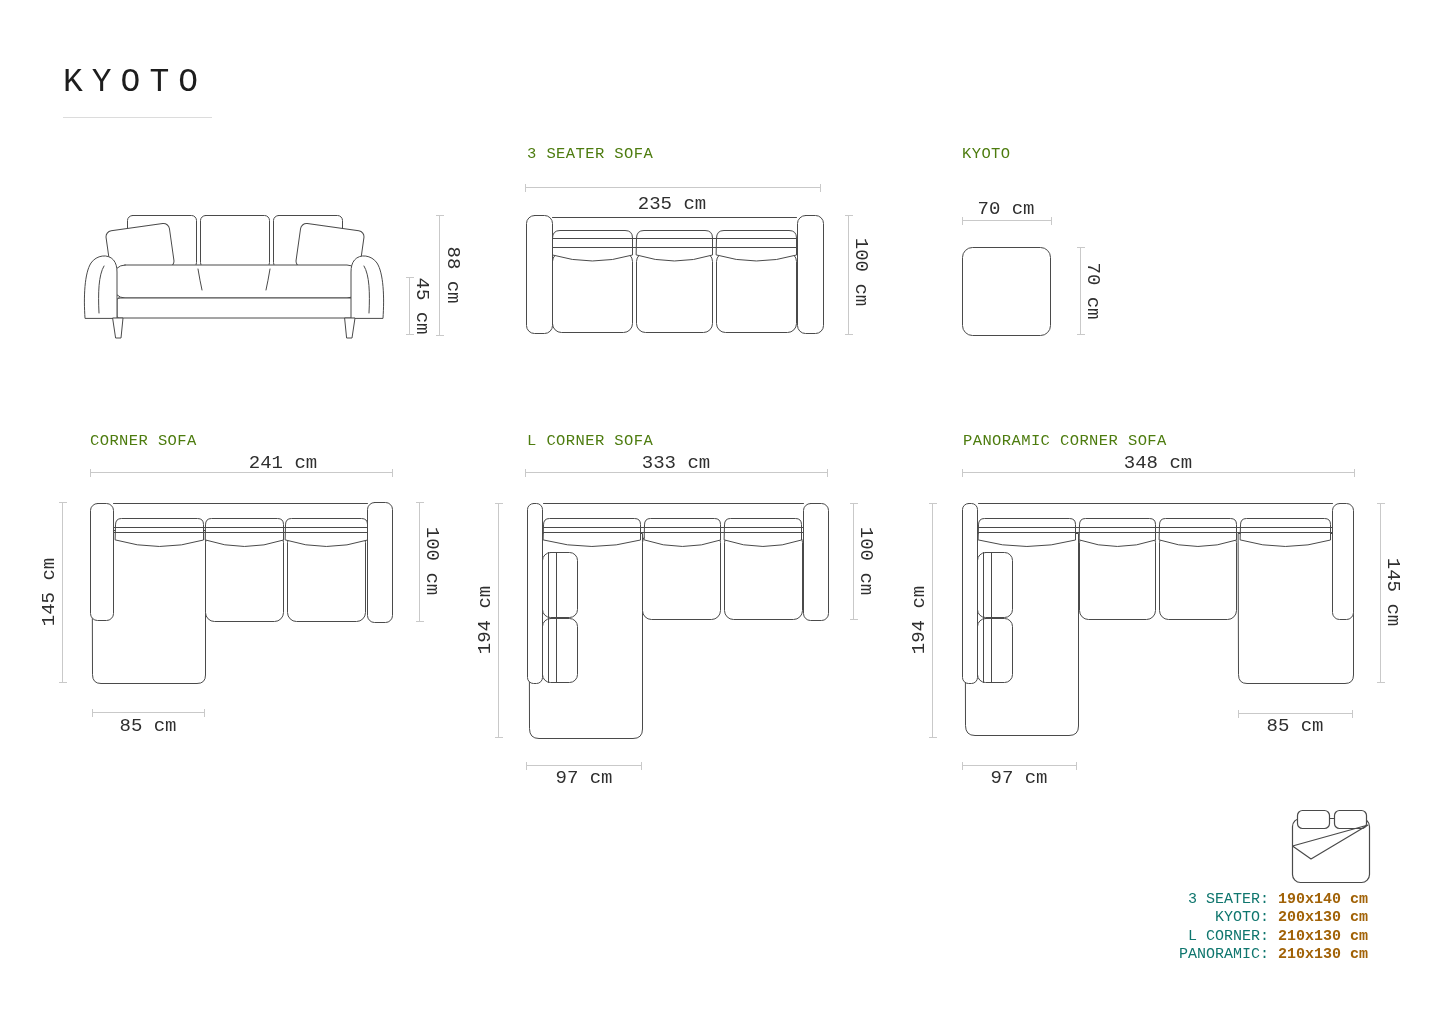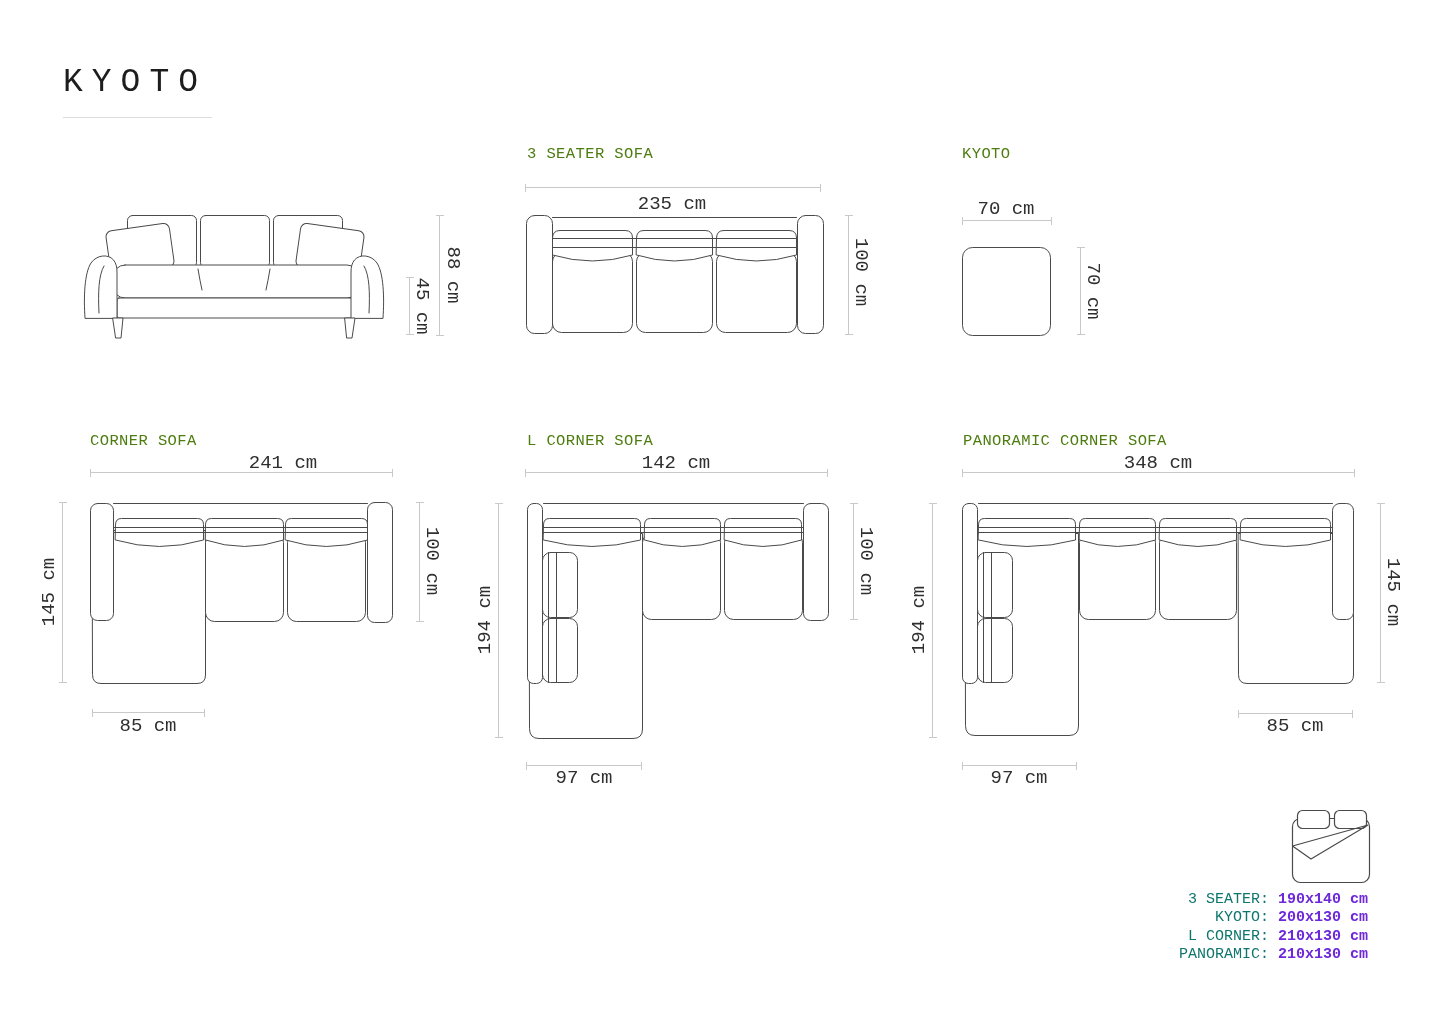--- a/index.html
+++ b/index.html
@@ -28,21 +28,21 @@
     position:absolute;font-size:19px;color:#2f2f2f;white-space:nowrap;
     transform:translate(-50%,-50%);
   }
   .dlabel.cw{transform:translate(-50%,-50%) rotate(90deg);}
   .dlabel.ccw{transform:translate(-50%,-50%) rotate(-90deg);}
   .legend{
     position:absolute;top:891px;right:77px;text-align:right;
     font-size:15px;line-height:18.4px;white-space:nowrap;
   }
   .legend .lab{color:#0f766e;}
-  .legend .val{color:#6d28d9;font-weight:bold;}
+  .legend .val{color:#a16207;font-weight:bold;}
   svg.draw{position:absolute;overflow:visible;}
 </style>
 </head>
 <body>
 
 <div class="canvas">
 
   <div class="brand">KYOTO</div>
   <div class="brand-rule"></div>
 
@@ -142,21 +142,21 @@
       <rect x="22.5" y="123.5" width="35" height="64" rx="8"></rect>
       <path fill="none" d="M28.5,57.5 V187.5 M36.5,57.5 V187.5"></path>
       <rect x="7.5" y="8.5" width="15" height="180" rx="6"></rect>
       <rect x="283.5" y="8.5" width="25" height="117" rx="7"></rect>
     </g>
   </svg>
   <div class="dim dim-h" style="left:525px;top:472px;width:303px;"></div>
   <div class="dim dim-v" style="left:498px;top:503px;height:235px;"></div>
   <div class="dim dim-v" style="left:853px;top:503px;height:117px;"></div>
   <div class="dim dim-h" style="left:526px;top:765px;width:116px;"></div>
-  <div class="dlabel" style="left:676px;top:463px;">142 cm</div>
+  <div class="dlabel" style="left:676px;top:463px;">333 cm</div>
   <div class="dlabel ccw" style="left:485px;top:620px;">194 cm</div>
   <div class="dlabel cw" style="left:866px;top:561px;">100 cm</div>
   <div class="dlabel" style="left:584px;top:778px;">97 cm</div>
 
   <svg class="draw" style="left:955px;top:495px;" width="410" height="250" viewBox="0 0 410 250">
     <g stroke="#4a4a4a" stroke-width="1" fill="#ffffff" stroke-linecap="round" stroke-linejoin="round">
       <path d="M10.5,38.5 H123.5 V231 Q123.5,240.5 114,240.5 H20 Q10.5,240.5 10.5,231 Z"></path>
       <path d="M283.5,38.5 H398.5 V180 Q398.5,188.5 390,188.5 H292 Q283.5,188.5 283.5,180 Z"></path>
       <rect x="124.5" y="38.5" width="76" height="86" rx="9"></rect>
       <rect x="204.5" y="38.5" width="77" height="86" rx="9"></rect>

